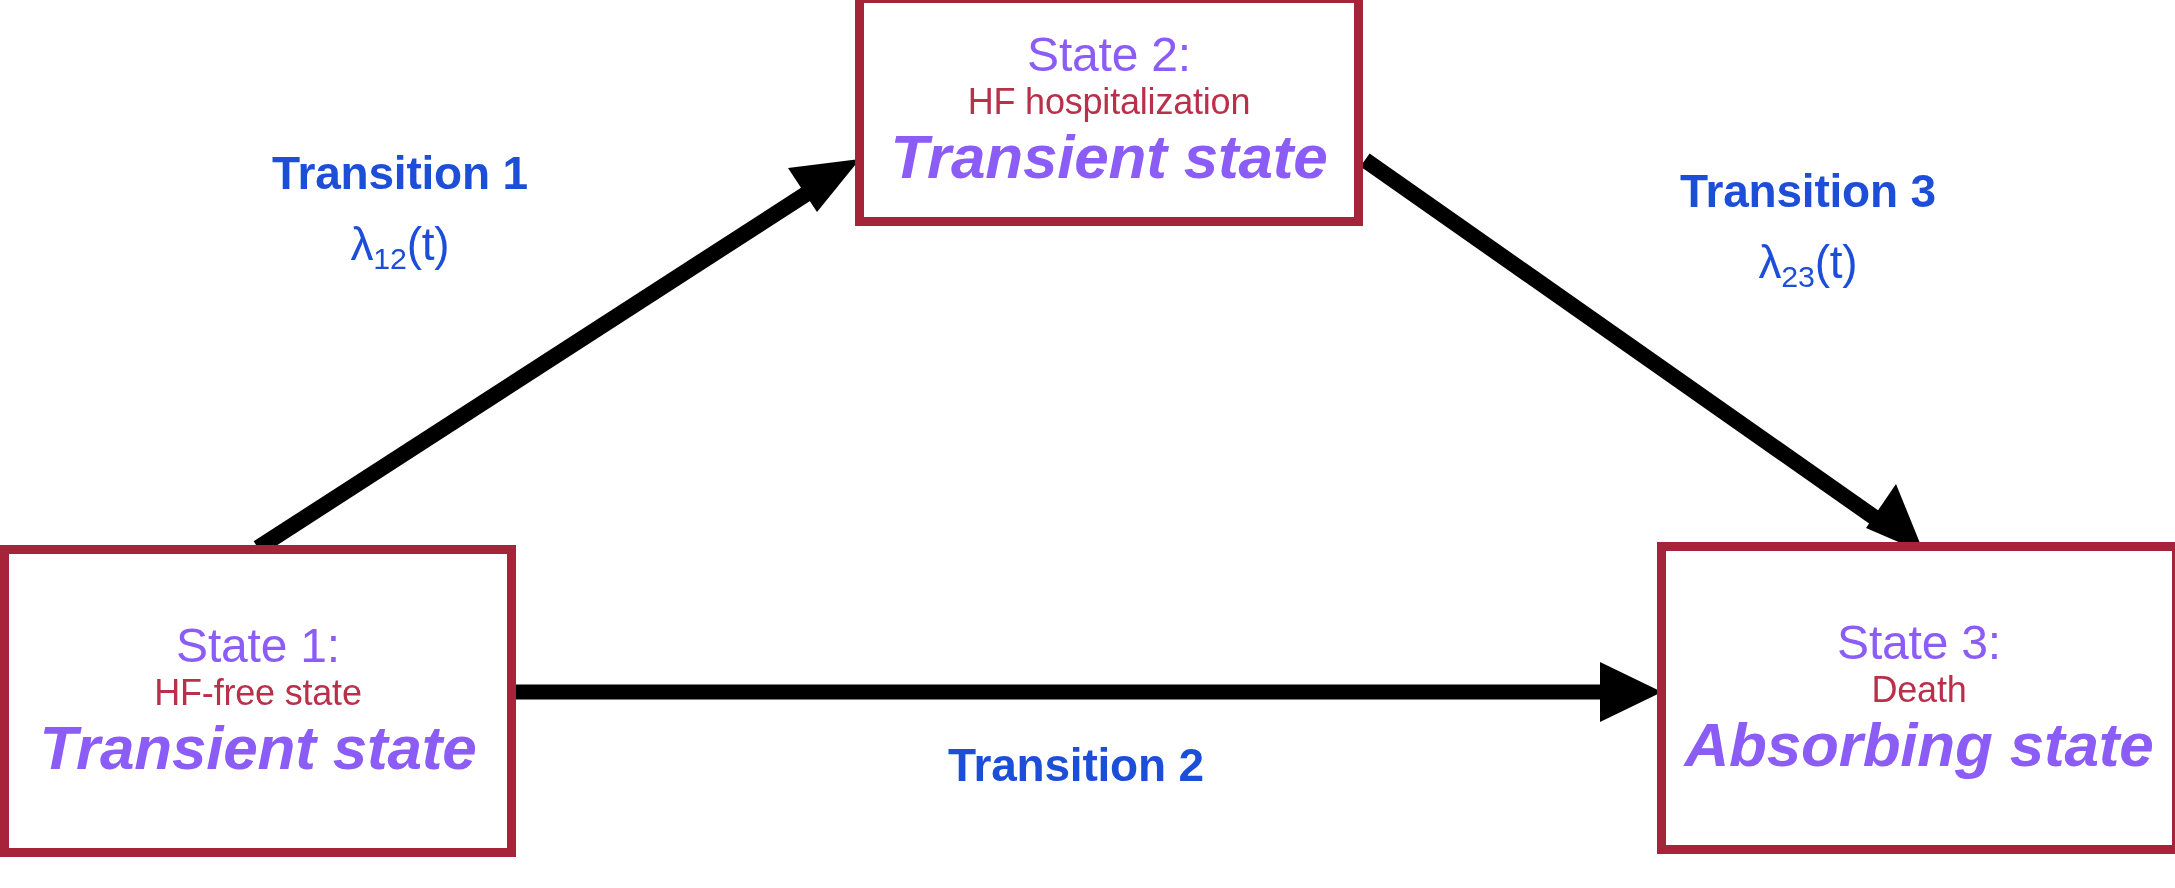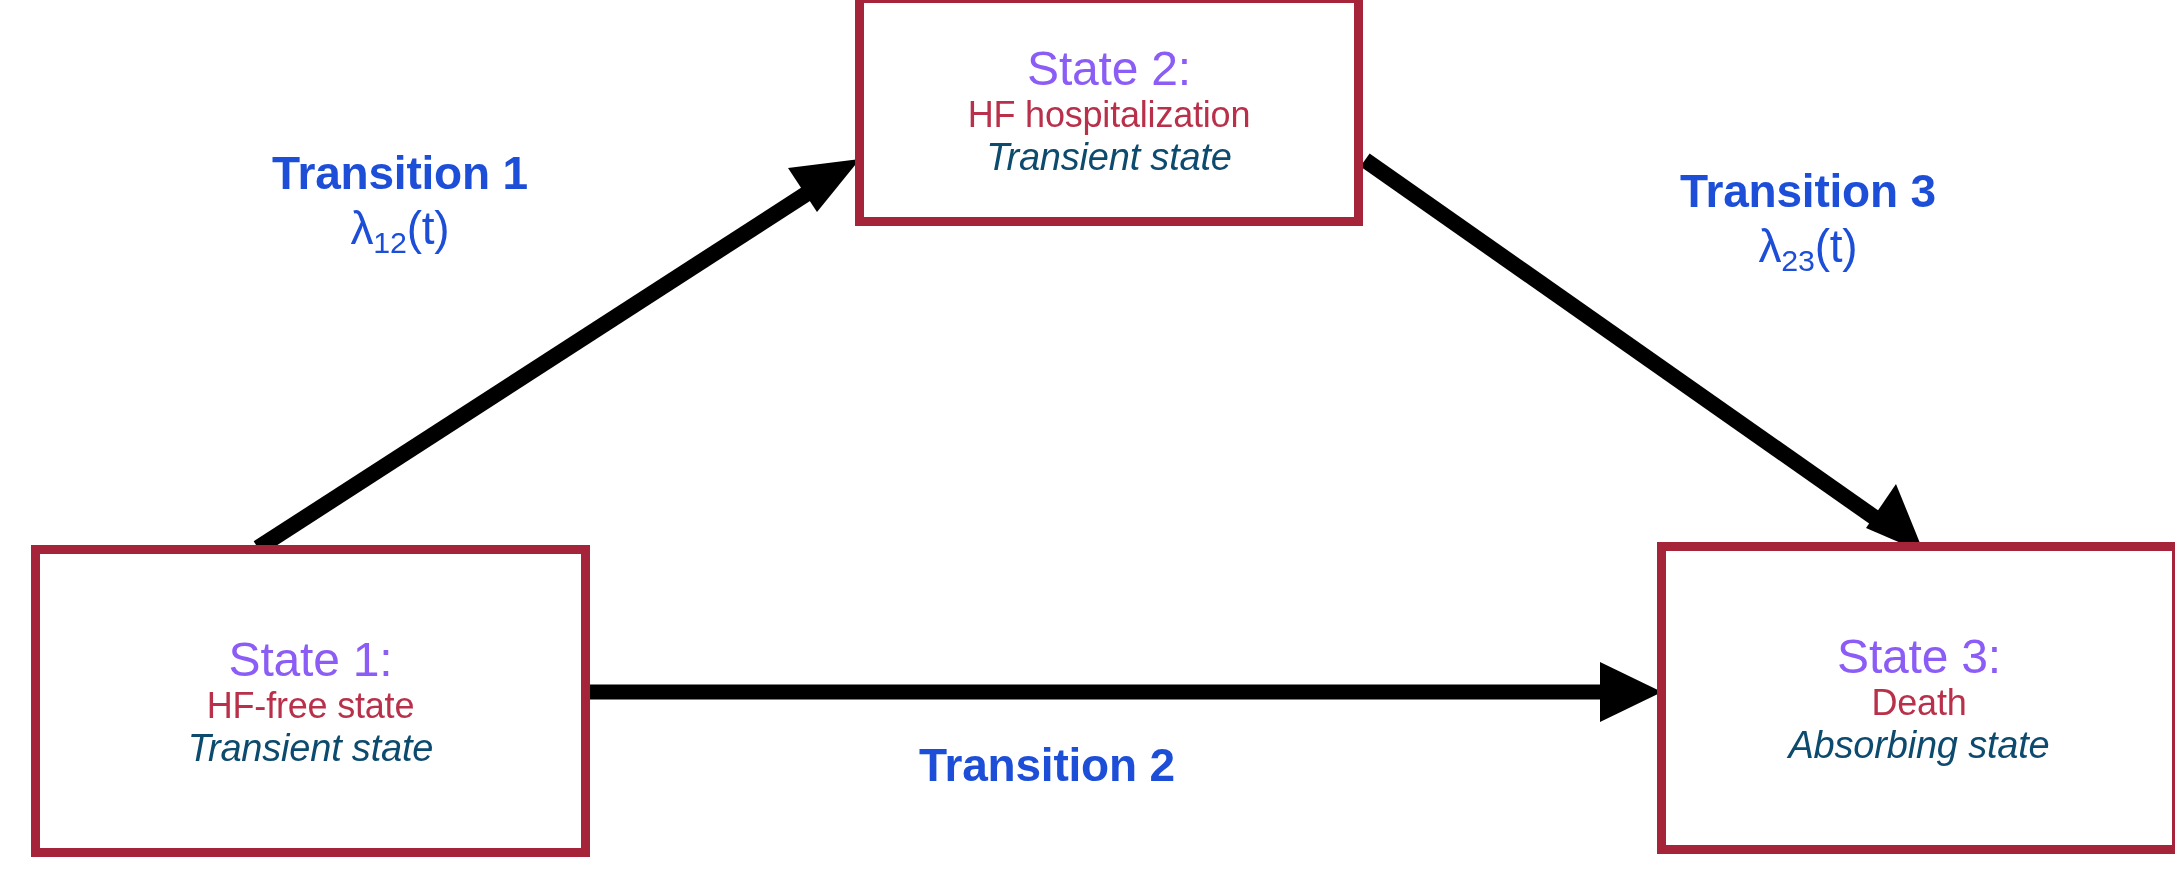--- a/index.html
+++ b/index.html
@@ -35,28 +35,28 @@
     font-size: 48px;
     letter-spacing: -0.2px;
   }
   .state-name {
     color: #b9304a;
     font-weight: normal;
     font-size: 36px;
     letter-spacing: -0.2px;
   }
   .state-kind {
-    color: #0c4a6e;
+    color: #8b5cf6;
     font-style: italic;
-    font-weight: normal;
-    font-size: 38px;
+    font-weight: bold;
+    font-size: 62px;
     letter-spacing: -0.2px;
   }
 
-  #state-1 { left: 0px;    top: 545px; width: 559px;  height: 312px; border-left-width: 9px; margin-left: 31px; }
+  #state-1 { left: 0px;    top: 545px; width: 516px;  height: 312px; border-left-width: 9px; }
   #state-2 { left: 855px;  top: -6px;  width: 508px;  height: 232px; }
   #state-3 { left: 1657px; top: 542px; width: 524px;  height: 312px; }
 
   .edge-label {
     position: absolute;
     text-align: center;
     color: #1d4ed8;
     line-height: 1.1;
     white-space: nowrap;
   }
@@ -64,30 +64,30 @@
     font-weight: bold;
     font-size: 46px;
     letter-spacing: -0.2px;
     display: block;
   }
   .edge-label .edge-rate {
     font-weight: normal;
     font-size: 46px;
     letter-spacing: -0.2px;
     display: block;
-    margin-top: 4px;
+    margin-top: 20px;
   }
   .edge-rate sub {
     font-size: 0.66em;
     vertical-align: -0.28em;
   }
 
   #label-t1 { left: 200px;  top: 148px; width: 400px; }
   #label-t3 { left: 1608px; top: 166px; width: 400px; }
-  #label-t2 { left: 647px;  top: 538px; width: 800px; top: 538px; text-align: center; }
+  #label-t2 { left: 676px;  top: 538px; width: 800px; top: 538px; text-align: center; }
 
   #arrows {
     position: absolute;
     left: 0;
     top: 0;
     width: 2175px;
     height: 888px;
   }
 </style>
 </head>

